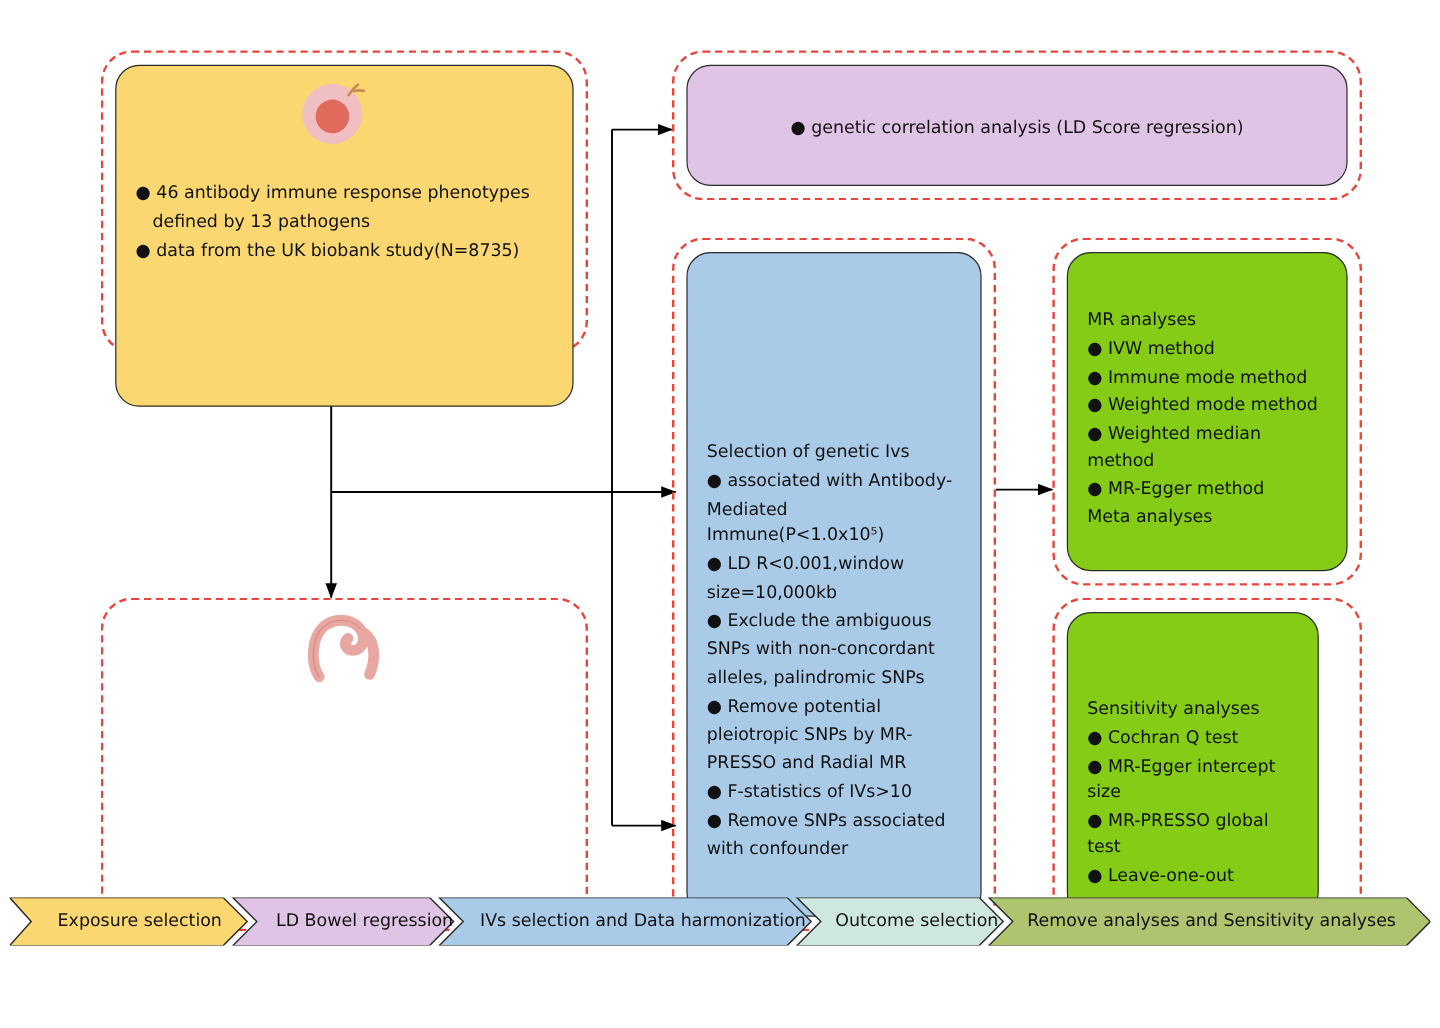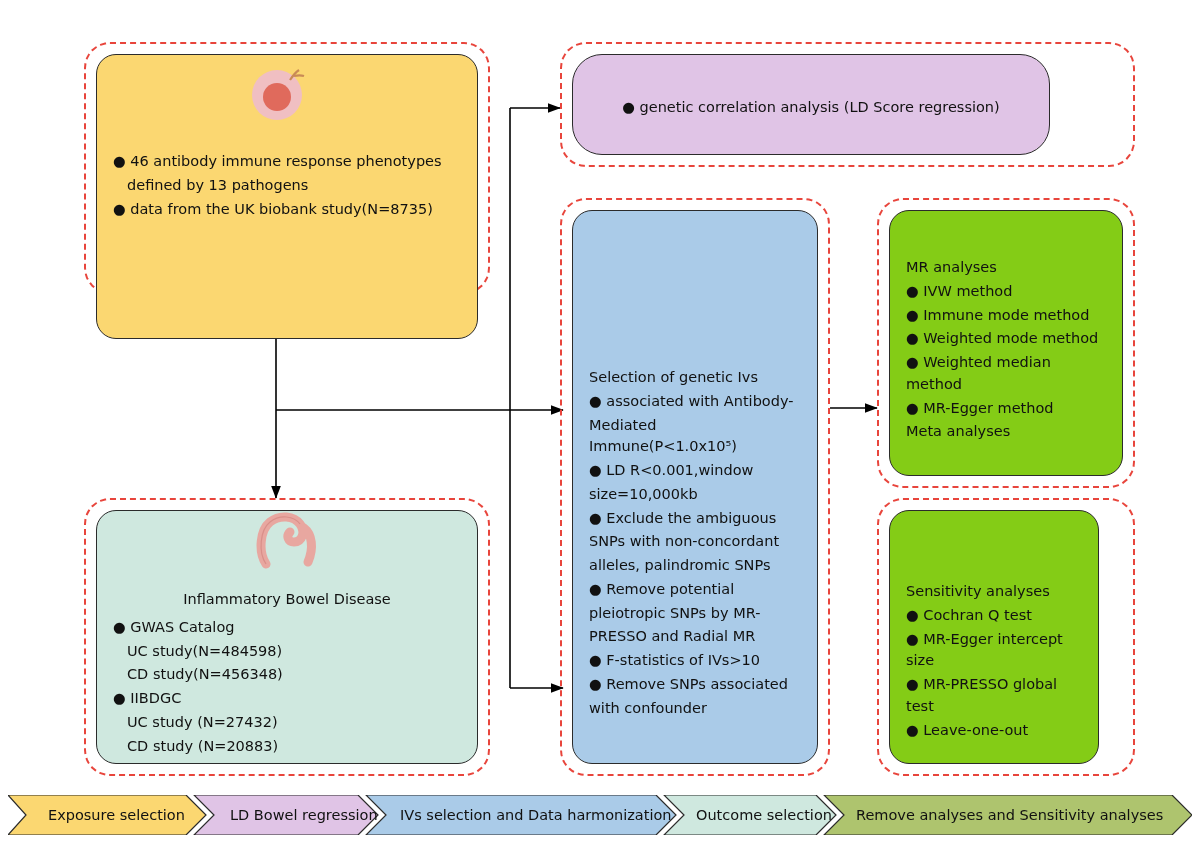--- a/index.html
+++ b/index.html
@@ -70,21 +70,21 @@
     left: 248px;
     top: 508px;
     width: 78px;
     height: 62px;
   }
 
   
   .ribbon {
     position: absolute;
     left: 8px;
-    top: 795px;
+    top: 748px;
     width: 1184px;
     height: 48px;
   }
   .ribbon svg { display: block; }
   .ribbon-label {
     position: absolute;
     top: 0;
     height: 40px;
     display: flex;
     align-items: center;
@@ -131,36 +131,25 @@
   </div>
 
   <svg class="cell-icon" viewBox="0 0 62 62">
     <circle cx="31" cy="33" r="25" fill="#f0bfc2"></circle>
     <circle cx="31" cy="35" r="14" fill="#e06a5c"></circle>
     <path d="M44,18 C48,12 50,10 53,8" stroke="#c98b56" stroke-width="2.2" fill="none"></path>
     <path d="M48,14 C52,13 55,13 58,14" stroke="#c98b56" stroke-width="2.2" fill="none"></path>
   </svg>
 
   <div class="dash" style="left:560px; top:42px; width:575px; height:125px;"></div>
-  <div class="node purple" style="left:572px; top:54px; width:478px; height:101px;border-radius:30px;">
+  <div class="node purple" style="left:572px; top:54px; width:551px; height:101px;">
     <div class="center-line" style="margin-top:32px;">● genetic correlation analysis (LD Score regression)</div>
   </div>
 
   <div class="dash" style="left:84px; top:498px; width:406px; height:278px;"></div>
-  <div class="node mint" style="left:96px; top:510px; width:382px; height:254px;">
-    <div class="center-line" style="margin-top:68px; font-size:14.5px;">Inflammatory Bowel Disease</div>
-    <div class="bullets" style="margin-top:6px;">
-      <p>● GWAS Catalog</p>
-      <p class="ind">UC study(N=484598)</p>
-      <p class="ind">CD study(N=456348)</p>
-      <p>● IIBDGC</p>
-      <p class="ind">UC study (N=27432)</p>
-      <p class="ind">CD study (N=20883)</p>
-    </div>
-  </div>
 
   <svg class="colon-icon" viewBox="0 0 78 62">
     <path d="M18,56 C10,44 12,22 22,14 C32,6 46,8 52,16 C58,24 54,34 46,34 C40,34 38,28 42,24" stroke="#e8a7a0" stroke-width="9" fill="none" stroke-linecap="round"></path>
     <path d="M56,20 C64,26 66,40 60,54" stroke="#e8a7a0" stroke-width="9" fill="none" stroke-linecap="round"></path>
     <path d="M18,56 C10,44 12,22 22,14 C32,6 46,8 52,16" stroke="#d98f89" stroke-width="1.2" fill="none"></path>
   </svg>
 
   <div class="dash" style="left:560px; top:198px; width:270px; height:578px;"></div>
   <div class="node blue" style="left:572px; top:210px; width:246px; height:554px;">
     <div class="bullets" style="margin-top:146px;">

